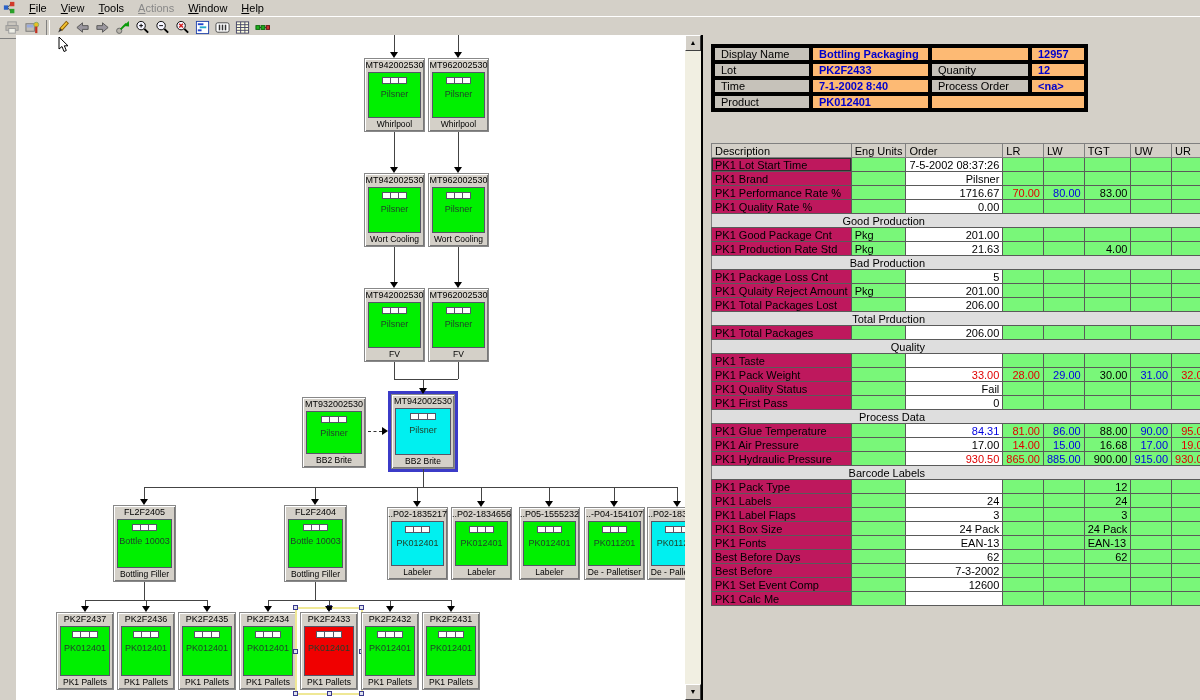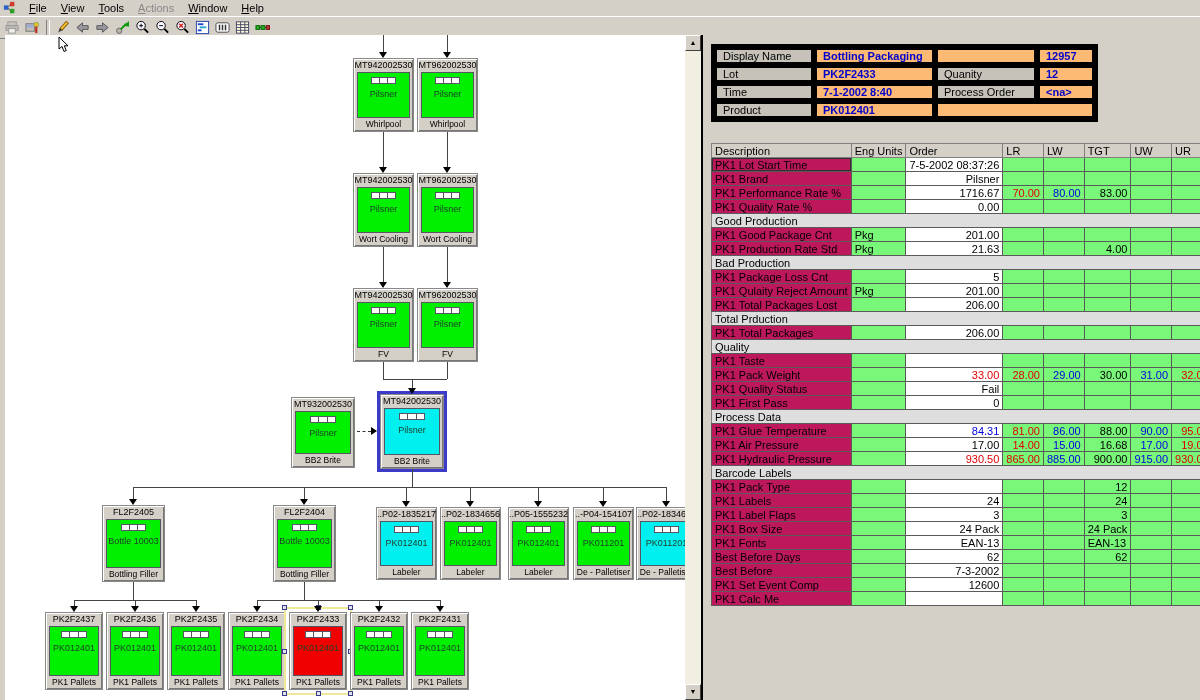--- a/index.html
+++ b/index.html
@@ -10,45 +10,45 @@
   #menubar{height:16px;display:flex;align-items:center;background:#d4d0c8;padding-left:2px;}
   #menubar .appicon{width:16px;height:14px;margin-right:4px;}
   #menubar .mitem{padding:1px 7px;cursor:default;}
   #menubar .mitem.disabled{color:#888;}
   #toolbar{height:21px;display:flex;align-items:center;background:#d4d0c8;
            border-top:1px solid #fff;border-bottom:1px solid #808080;padding-left:3px;}
   .tbtn{width:19px;height:18px;display:flex;align-items:center;justify-content:center;margin-right:1px;}
   .tbtn svg{width:15px;height:15px;}
   .tsep{width:2px;height:16px;border-left:1px solid #808080;border-right:1px solid #fff;margin:0 3px;}
   
-  #diagram{position:absolute;left:5px;top:35px;width:685px;height:665px;background:#fff;overflow:hidden;}
+  #diagram{position:absolute;left:16px;top:35px;width:685px;height:665px;background:#fff;overflow:hidden;}
   #vscroll{position:absolute;left:685px;top:35px;width:16px;height:665px;background:#f1efe2;}
   .sbtn{position:absolute;left:0;width:16px;height:16px;background:#d4d0c8;
         border:1px solid #404040;border-top-color:#fff;border-left-color:#fff;
         font-size:7px;text-align:center;line-height:14px;color:#000;box-sizing:border-box;}
   #divider{position:absolute;left:701px;top:35px;width:2px;height:665px;background:#000;}
   #rightpanel{position:absolute;left:703px;top:35px;right:0;bottom:0;background:#d4d0c8;overflow:hidden;}
   
   #infotable{position:absolute;left:8px;top:9px;border-collapse:collapse;table-layout:fixed;}
-  #infotable td{border:6px solid #000000;height:12px;padding:0 6px;overflow:hidden;white-space:nowrap;}
+  #infotable td{border:4px solid #000000;height:12px;padding:0 6px;overflow:hidden;white-space:nowrap;}
   #infotable td.lab{background:#c6c2ba;}
   #infotable td.val{background:#fdba74;color:#0000cc;font-weight:bold;}
   
   #grid{position:absolute;left:8px;top:108px;border-collapse:collapse;table-layout:fixed;}
   #grid td,#grid th{border:1px solid #5a5a5a;height:13px;padding:0 3px;overflow:hidden;
                     white-space:nowrap;font-weight:normal;text-align:left;}
   #grid th{background:#d4d0c8;border-color:#808080;}
   #grid td.desc{background:#be185d;}
   #grid td.desc.focus{box-shadow:inset 0 0 0 1px #303030;}
   #grid td.eng{background:#79f779;}
   #grid td.res{background:#fff;text-align:right;}
   #grid td.lim{background:#79f779;text-align:right;}
   #grid td.lal{background:#79f779;text-align:left;}
   #grid td.section{background:#dedede;border-left:1px solid #808080;border-right:1px solid #808080;}
-  #grid td.section span{display:inline-block;width:210px;text-align:left;}
+  #grid td.section span{display:inline-block;width:210px;text-align:right;}
   .t-red{color:#e00000;font-weight:bold;}
   .t-blue{color:#0000e0;font-weight:bold;}
   
   .node{position:absolute;display:flex;flex-direction:column;background:#d4d0c8;
         border:1px solid #888;box-shadow:inset 1px 1px 0 #fff,inset -1px -1px 0 #777;
         font-size:9px;text-align:center;box-sizing:border-box;}
   .node .ntitle{height:13px;line-height:13px;overflow:hidden;white-space:nowrap;}
   .node .nbody{flex:1;margin:0 3px;border:1px solid #556;overflow:hidden;}
   .node .nfooter{height:13px;line-height:13px;overflow:hidden;white-space:nowrap;font-size:8.5px;}
   .nbody.green{background:#00f000;}

